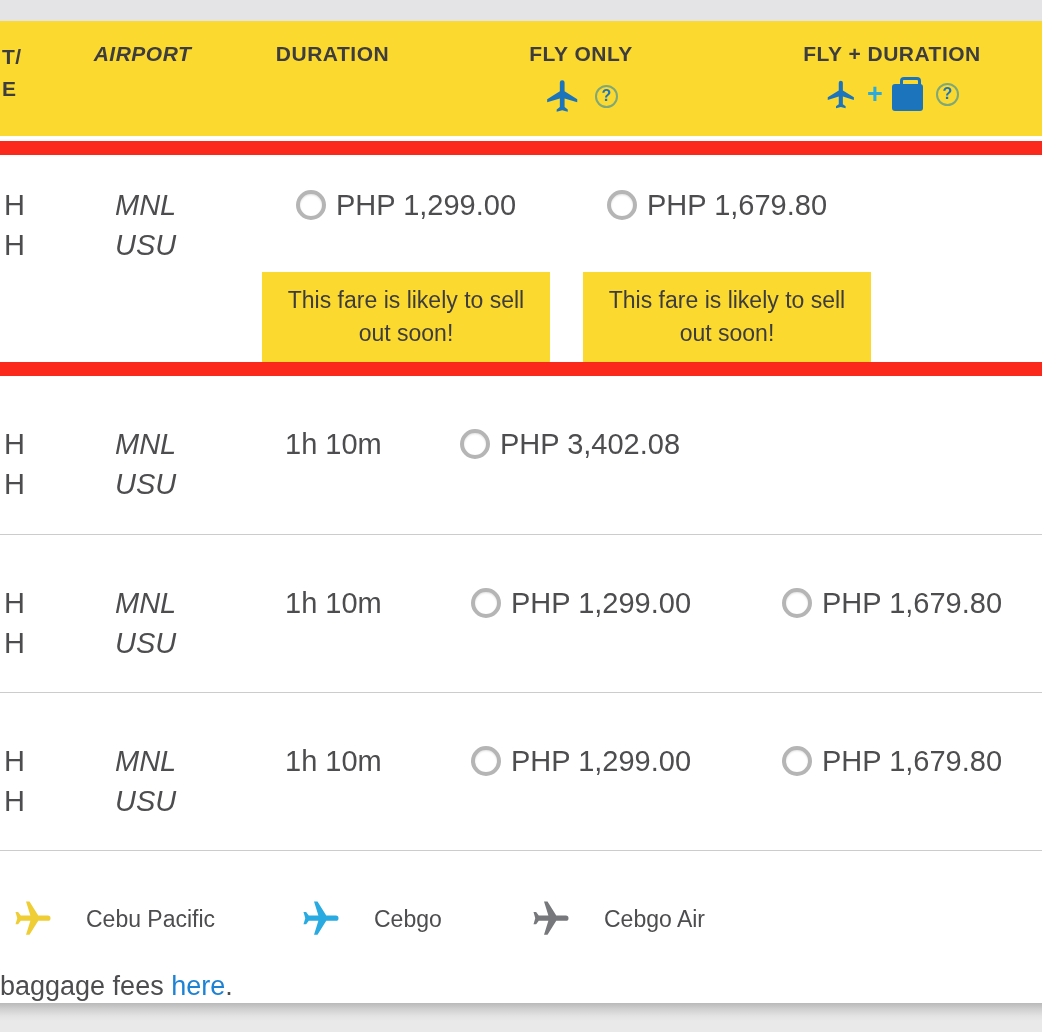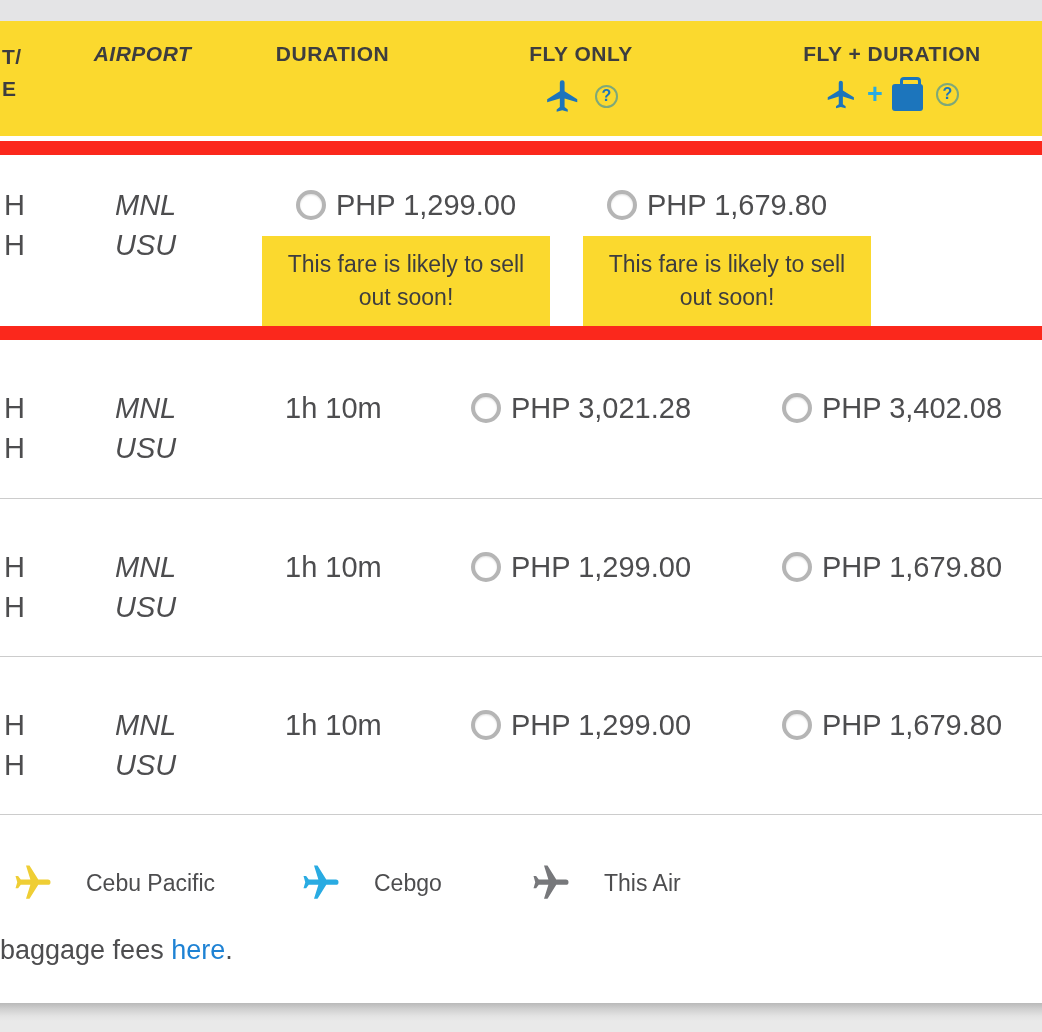--- a/index.html
+++ b/index.html
@@ -40,21 +40,21 @@
   .red-bar { height:14px; background:var(--red-bar,#fb281c); }
 
   
   .fare-row { display:flex; min-height:158px; padding-top:48px; background:#fff; }
   .fare-row.featured { min-height:170px; padding-top:30px; }
   .fare-row.with-sep { border-top:1px solid var(--separator,#cccccc); }
   .cell-line { font-size:29px; line-height:40px; color:var(--text-dark,#4d4d4f); }
   .fare-row .col-da { padding-left:4px; }
   .fare-row .col-airport { padding-left:75px; }
   .fare-row .col-duration { padding-left:40px; }
-  .col-fare { display:flex; flex-direction:column; align-items:center; }
+  .col-fare { display:flex; flex-direction:column; align-items:center;gap:36px; }
   .fare-option { display:flex; align-items:center; height:40px; cursor:pointer; }
   .radio {
     width:30px; height:30px; border:4px solid var(--radio-ring,#b5b5b5); border-radius:50%;
     background:#fff; margin-right:10px; flex:0 0 auto;
     box-shadow: inset 0 1px 2px rgba(0,0,0,.12);
   }
   .price { font-size:29px; color:var(--text-dark,#4d4d4f); white-space:nowrap; }
   .sellout-badge {
     margin-top:11px; width:288px; padding:12px 10px; background:var(--header-yellow,#fbd92e);
     font-size:23px; line-height:33px; text-align:center; color:var(--header-text,#3d3d3f);
@@ -158,27 +158,20 @@
       <div class="cell-line">H</div>
       <div class="cell-line">H</div>
     </div>
     <div class="col col-airport">
       <div class="cell-line">MNL</div>
       <div class="cell-line">USU</div>
     </div>
     <div class="col col-duration">
       <div class="cell-line">1h 10m</div>
     </div>
-    <div class="col col-flyonly col-fare">
-      <label class="fare-option">
-        <span class="radio"></span>
-        <span class="price">PHP 3,021.28</span>
-      </label>
-
-    </div>
     <div class="col col-flybag col-fare">
       <label class="fare-option">
         <span class="radio"></span>
         <span class="price">PHP 3,402.08</span>
       </label>
 
     </div>
   </div>
       <div class="fare-row with-sep">
     <div class="col col-da">
@@ -247,21 +240,21 @@
         <div class="legend-item">
     <svg class="plane-right" style="color: rgb(41, 171, 226);">
             <use href="#plane-icon"></use>
           </svg>
     <span class="legend-label">Cebgo</span>
   </div>
         <div class="legend-item">
     <svg class="plane-right" style="color: rgb(119, 120, 123);">
             <use href="#plane-icon"></use>
           </svg>
-    <span class="legend-label">This Air</span>
+    <span class="legend-label">Cebgo Air</span>
   </div>
       </div>
     <div class="footer-note">
       <span>baggage fees </span><a>here</a><span>.</span>
     </div>
   </div>
 
   <div class="bottom-edge"></div>
 </div>
 

